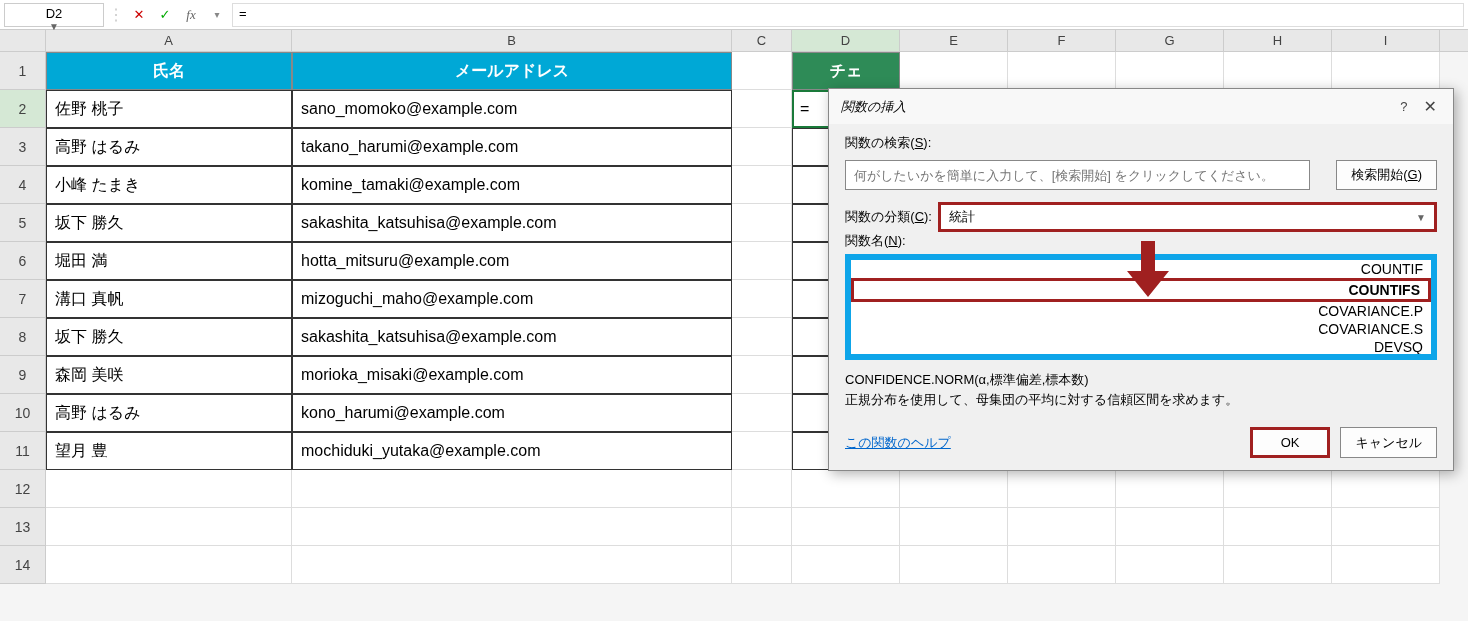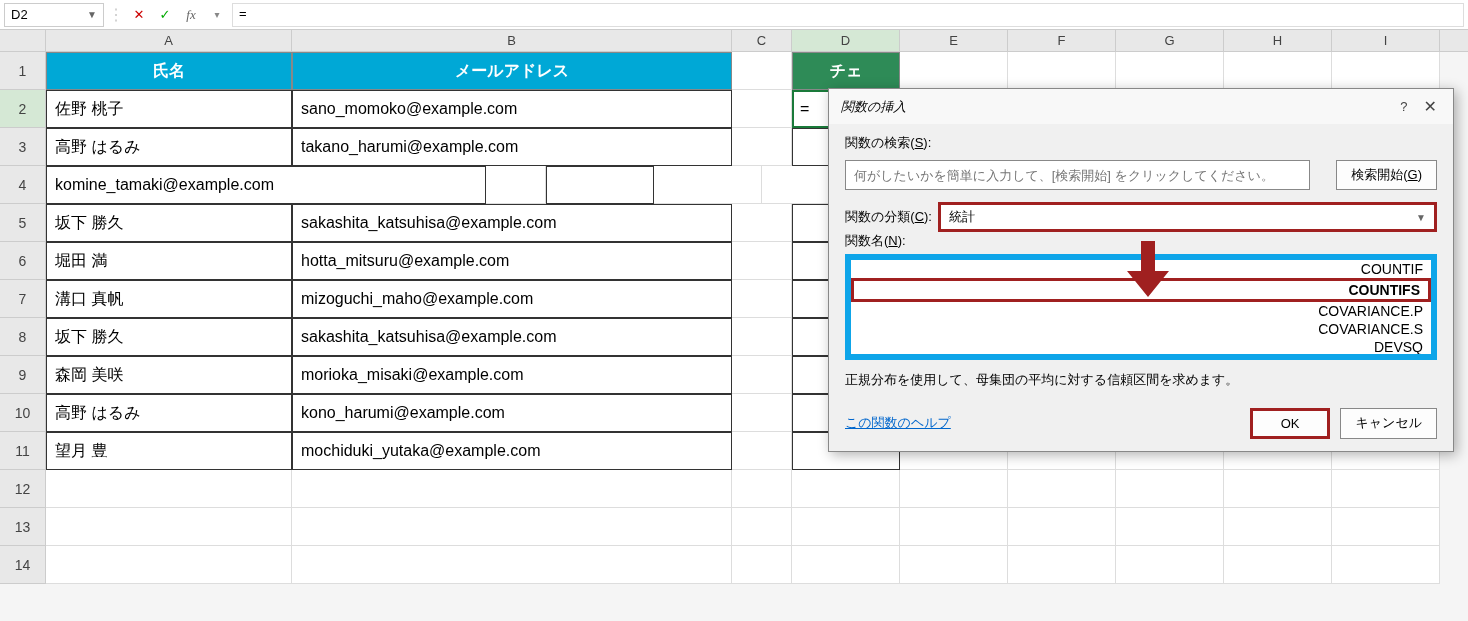--- a/index.html
+++ b/index.html
@@ -24,20 +24,21 @@
     .name-box {
       width: 100px;
       height: 24px;
       border: 1px solid #ccc;
       padding: 2px 6px;
       font-size: 13px;
       display: flex;
       align-items: center;
       justify-content: space-between;
       background: #fff;
+      flex-direction: column;
     }
     .name-box-dd { color: #666; font-size: 10px; }
     .fb-sep { color: #ccc; }
     .fb-btn {
       width: 22px;
       height: 22px;
       display: inline-flex;
       align-items: center;
       justify-content: center;
       font-size: 13px;
@@ -319,20 +320,21 @@
         <div class="cell wB bordered">takano_harumi@example.com</div>
         <div class="cell wC"></div>
         <div class="cell wD bordered"></div>
         <div class="cell wE"></div>
         <div class="cell wF"></div>
         <div class="cell wG"></div>
         <div class="cell wH"></div>
         <div class="cell wI"></div>
       </div>
       <div class="cellrow">
+        <div class="cell wA bordered">小峰 たまき</div>
         <div class="cell wB bordered">komine_tamaki@example.com</div>
         <div class="cell wC"></div>
         <div class="cell wD bordered"></div>
         <div class="cell wE"></div>
         <div class="cell wF"></div>
         <div class="cell wG"></div>
         <div class="cell wH"></div>
         <div class="cell wI"></div>
       </div>
       <div class="cellrow">
@@ -477,20 +479,21 @@
     <div class="dlg-list" id="func-list">
         <div class="dlg-list-item">COUNTIF</div>
         <div class="dlg-list-item highlight">COUNTIFS</div>
         <div class="dlg-list-item">COVARIANCE.P</div>
         <div class="dlg-list-item">COVARIANCE.S</div>
         <div class="dlg-list-item">DEVSQ</div>
         <div class="dlg-list-item">EXPON.DIST</div>
         <div class="dlg-list-item">F.DEVSQ</div>
       </div>
     <div class="dlg-desc">
+      <div>CONFIDENCE.NORM(α,標準偏差,標本数)</div>
       <div>正規分布を使用して、母集団の平均に対する信頼区間を求めます。</div>
     </div>
     <div class="dlg-footer">
       <span class="dlg-helplink">この関数のヘルプ</span>
       <div class="dlg-footer-btns">
         <button class="dlg-ok">
           <span>OK</span>
         </button>
         <button class="dlg-btn">
           <span>キャンセル</span>

